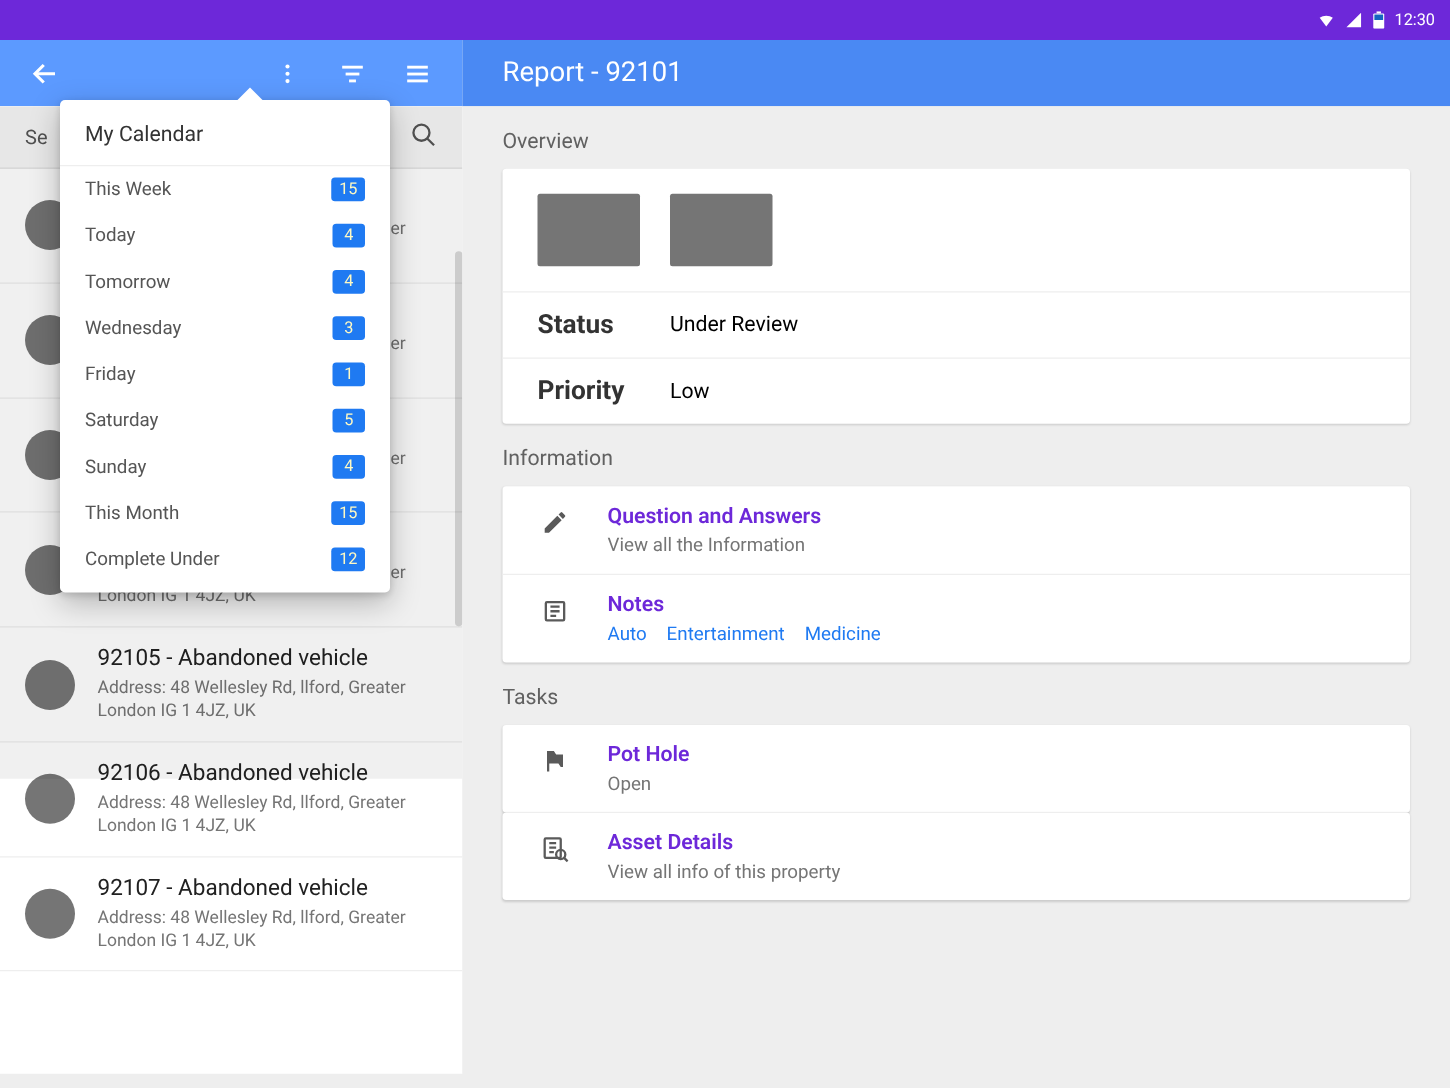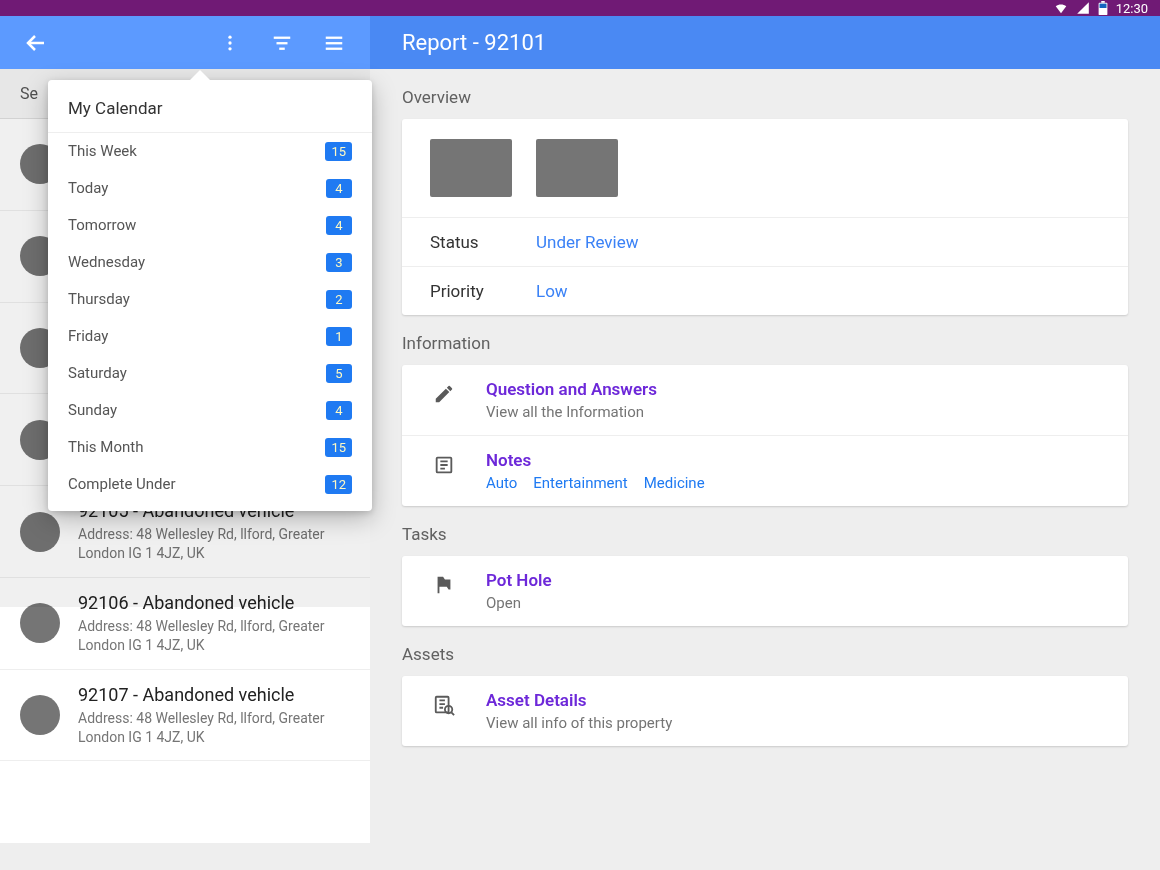--- a/index.html
+++ b/index.html
@@ -6,22 +6,22 @@
   body {
     font-family: Roboto, "Helvetica Neue", Arial, sans-serif;
     width: 1160px;
     height: 870px;
     overflow: hidden;
     background: #eee;
     position: relative;
     color: #212121;
   }
   .statusbar {
-    height: 16px;
-    background: #701a75;
+    height: 32px;
+    background: #6d28d9;
     display: flex;
     align-items: center;
     justify-content: flex-end;
     padding-right: 12px;
     color: #fff;
     font-size: 13px;
     gap: 8px;
   }
   .status-icon { display: inline-flex; align-items: center; }
   .appbar {
@@ -96,21 +96,21 @@
     position: absolute;
     left: 0; top: 0; width: 100%; height: 538px;
     background: rgba(0,0,0,0.06);
     pointer-events: none;
   }
 
   .popover {
     position: absolute;
     left: 48px;
     top: 80px;
-    width: 324px;
+    width: 264px;
     background: #fff;
     border-radius: 4px;
     box-shadow: 0 8px 24px rgba(0,0,0,0.25), 0 2px 6px rgba(0,0,0,0.15);
     z-index: 20;
     padding-bottom: 8px;
   }
   .popover::before {
     content: "";
     position: absolute;
     top: -10px;
@@ -171,22 +171,22 @@
     background: #757575;
     border-radius: 2px;
   }
   .kv-row {
     display: flex;
     align-items: center;
     padding: 14px 28px;
     border-top: 1px solid #eee;
     gap: 36px;
   }
-  .kv-row .k { font-weight: 400; font-size: 17px; color: #333; width: 70px; }
-  .kv-row .v { font-size: 17px; color: #3b82f6; }
+  .kv-row .k { font-weight: 700; font-size: 21px; color: #333; width: 70px; }
+  .kv-row .v { font-size: 17px; color: #000000; }
   .info-item {
     display: flex;
     align-items: flex-start;
     gap: 28px;
     padding: 14px 28px;
     border-top: 1px solid #eee;
   }
   .info-item:first-child { border-top: none; }
   .info-icon { width: 28px; display:flex; justify-content:center; color: #5a5a5a; padding-top:4px; }
   .info-text .ititle { font-size: 17px; font-weight: 600; color: #6d28d9; margin-bottom: 4px; }
@@ -382,21 +382,20 @@
               <path d="M5 3v18h2v-7h8l2 3h2V6h-6l-2-3H5z"></path>
             </svg>
         </div>
         <div class="info-text">
           <div class="ititle">Pot Hole</div>
           <div class="isub">Open</div>
         </div>
       </div>
     </div>
 
-    <div class="section-label">Assets</div>
     <div class="card">
       <div class="info-item">
         <div class="info-icon">
           <svg width="22" height="22" viewBox="0 0 24 24" fill="none" stroke="#5a5a5a" stroke-width="2">
               <rect x="3" y="3" width="14" height="17" rx="1"></rect>
               <path d="M7 7h6M7 11h6M7 15h4"></path>
               <circle cx="17" cy="17" r="4"></circle>
               <path d="M20 20l3 3"></path>
             </svg>
         </div>
@@ -421,24 +420,20 @@
     </div>
   <div class="pop-item">
       <span>Tomorrow</span>
       <span class="badge">4</span>
     </div>
   <div class="pop-item">
       <span>Wednesday</span>
       <span class="badge">3</span>
     </div>
   <div class="pop-item">
-      <span>Thursday</span>
-      <span class="badge">2</span>
-    </div>
-  <div class="pop-item">
       <span>Friday</span>
       <span class="badge">1</span>
     </div>
   <div class="pop-item">
       <span>Saturday</span>
       <span class="badge">5</span>
     </div>
   <div class="pop-item">
       <span>Sunday</span>
       <span class="badge">4</span>

